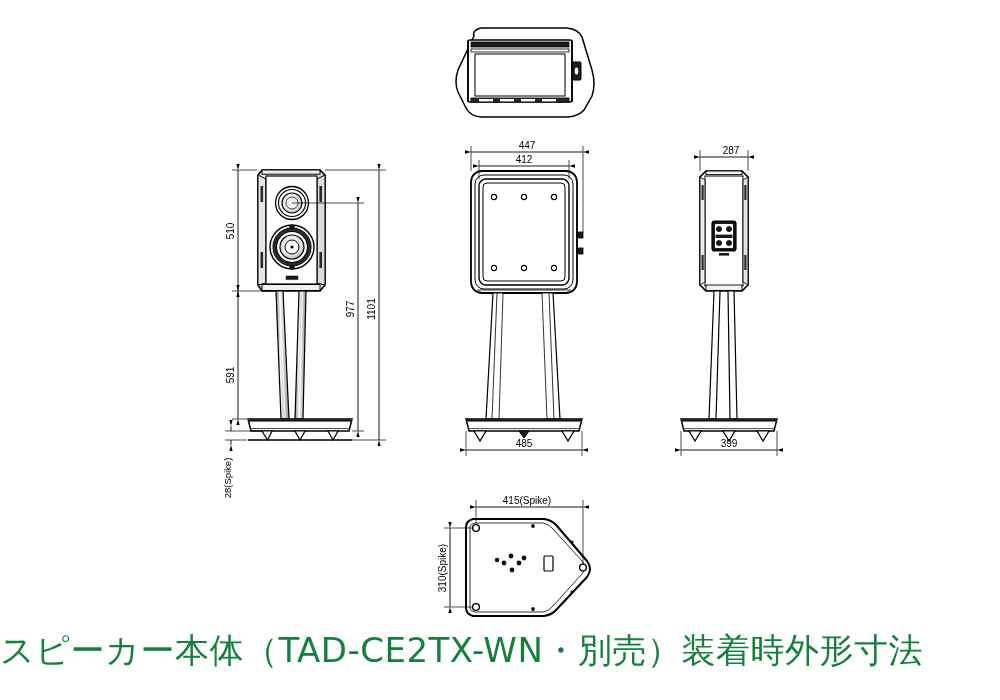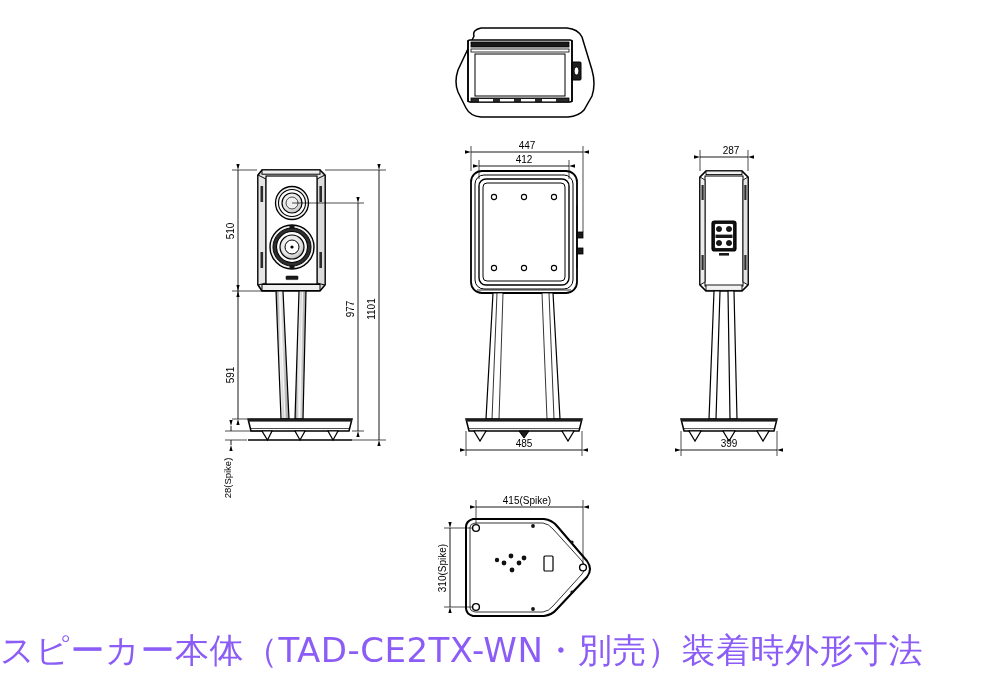--- a/index.html
+++ b/index.html
@@ -30,21 +30,21 @@
   }
   .caption {
     position: absolute;
     left: 0;
     top: 628px;
     width: 848px;
     text-align: center;
     font-family: "DejaVu Sans", "Liberation Sans", sans-serif;
     font-size: 34px;
     letter-spacing: 0.5px;
-    color: #8b5cf6;
+    color: #15803d;
     white-space: nowrap;
   }
   
 </style>
 </head>
 <body>
 
 <div id="drawing-root">
   <svg class="sheet" viewBox="0 0 1000 700" xmlns="http://www.w3.org/2000/svg">
     <defs>

